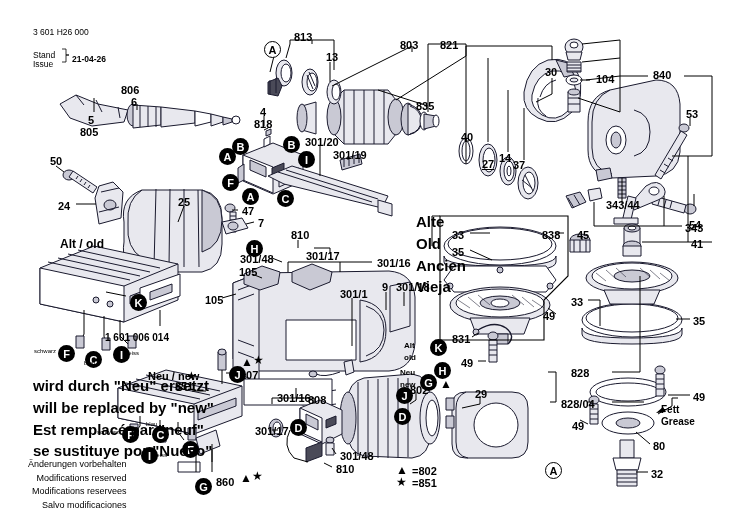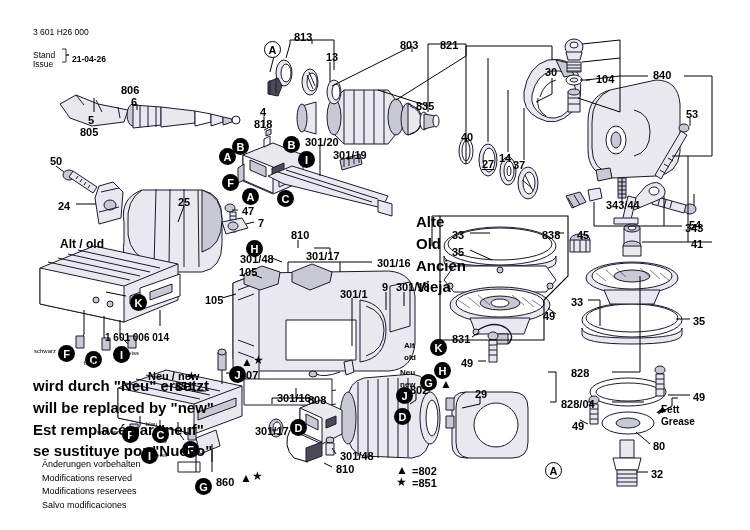--- a/index.html
+++ b/index.html
@@ -619,21 +619,21 @@
 old</div>
   <div class="ml" style="left:400px;top:367px;font-size:8px;">Neu
 new</div>
   <div class="tn" style="left:661px;top:404px;font-weight:bold;font-size:10px;">Fett
 Grease</div>
 
   <div class="ml" style="left:33px;top:375px;">wird durch "Neu" ersetzt
 will be replaced by "new"
 Est remplacé par "neuf"
 se sustituye por "Nuevo"</div>
-  <div class="foot" style="left:42px;top:458px;">Änderungen vorbehalten
+  <div class="foot" style="left:28px;top:458px;text-align:right;">Änderungen vorbehalten
 Modifications reserved
 Modifications reservees
 Salvo modificaciones</div>
   <div class="t" style="left:105px;top:332px;font-size:10px;">1 601 006 014</div>
 
   <div class="wire" style="left:34px;top:348px;">schwarz</div>
   <div class="wire" style="left:84px;top:360px;">blau</div>
   <div class="wire" style="left:124px;top:350px;">weiss</div>
   <div class="wire" style="left:97px;top:429px;">schwarz</div>
   <div class="wire" style="left:146px;top:421px;">blau</div>

